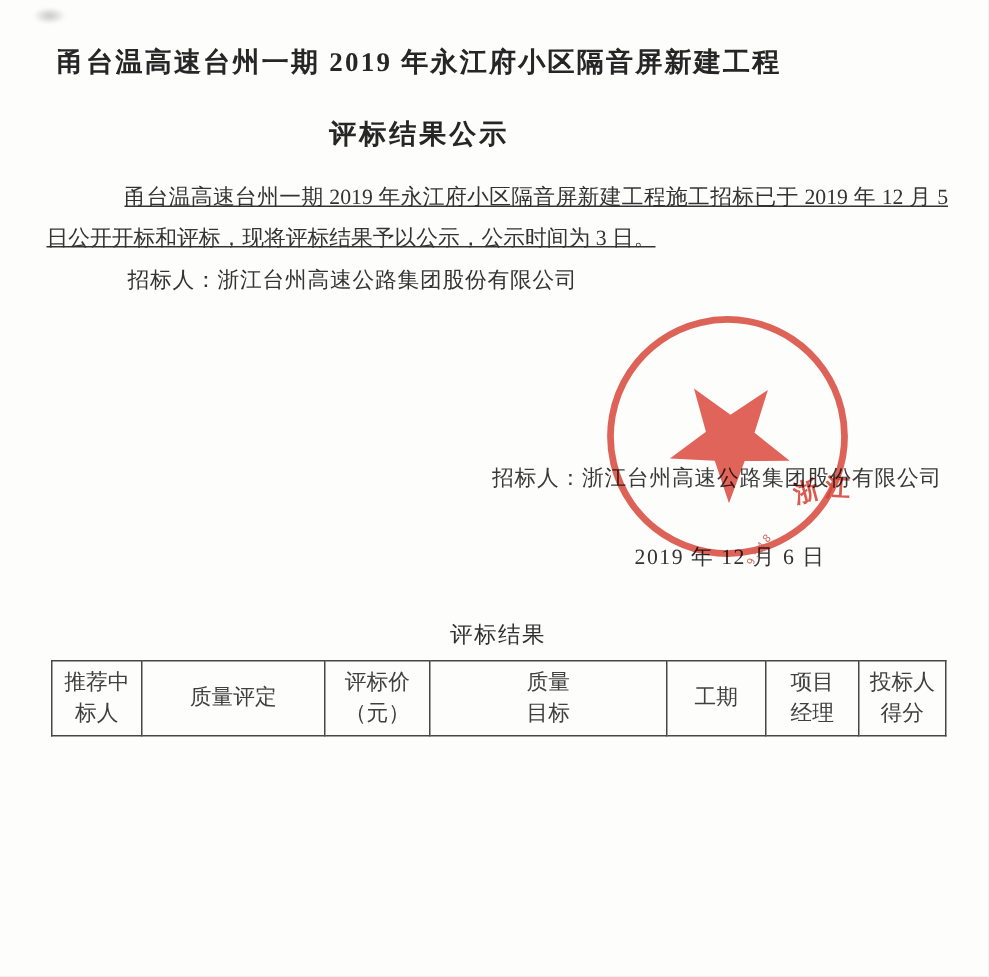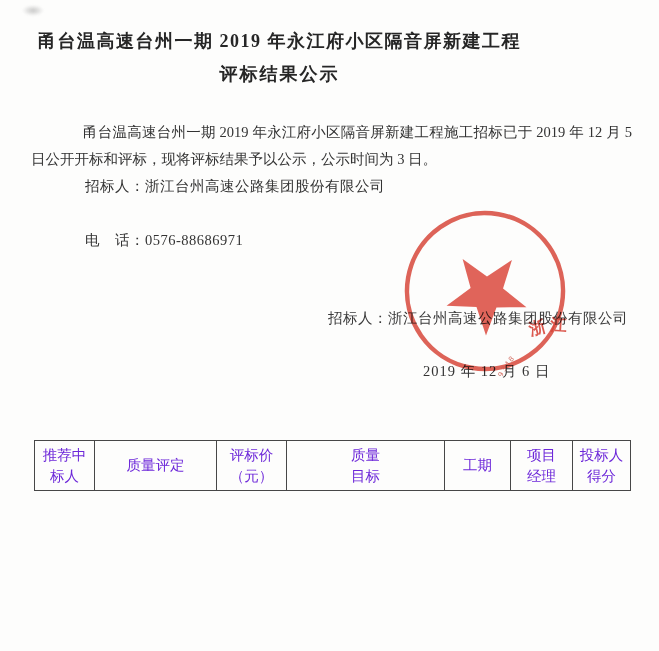--- a/index.html
+++ b/index.html
@@ -16,25 +16,25 @@
     position:absolute;left:22px;top:5px;width:22px;height:11px;
     background:radial-gradient(closest-side,#9a9a9a,rgba(150,150,150,0));
     filter:blur(1px);opacity:.55;border-radius:50%;
   }
   .title-line{
     position:absolute;left:0;width:559px;
     text-align:center;font-weight:bold;font-size:18px;
     letter-spacing:1.5px;color:#262626;
   }
   .title-1{top:29px;}
-  .title-2{top:62px;letter-spacing:2px;text-align:center;}
+  .title-2{top:77px;letter-spacing:2px;text-align:center;}
   .paragraph{
     position:absolute;left:31px;top:119px;width:601px;
     font-size:14.5px;line-height:27px;
-    text-indent:52px;text-align:justify;color:#333;
+    text-indent:52px;text-align:justify;color:#333;text-decoration:underline;
   }
   .info-line{
     position:absolute;left:85px;
     font-size:14.5px;color:#333;letter-spacing:.5px;
   }
   .info-1{top:177px;}
   .info-2{top:204px;}
   .info-3{top:231px;}
   .sig-line{
     position:absolute;left:328px;top:309px;
@@ -50,21 +50,21 @@
     mix-blend-mode:multiply;opacity:.93;
     pointer-events:none;
   }
   .table-caption{
     position:absolute;left:34px;top:414px;width:596px;
     text-align:center;font-size:15px;color:#303030;letter-spacing:1px;
   }
   table.results{
     position:absolute;left:34px;top:440px;
     width:596px;border-collapse:collapse;table-layout:fixed;
-    font-size:14.5px;color:#6d28d9;padding-left:24px;
+    font-size:14.5px;color:#404040;padding-left:24px;
   }
   table.results th,table.results td{
     border:1px solid #474747;
     text-align:center;vertical-align:middle;
     white-space:pre-line;line-height:21px;
     padding:2px 3px;font-weight:normal;
   }
   table.results{border:1.5px solid #3c3c3c;}
   tr.head-row{height:50px;}
   tr.data-row{height:110px;}
@@ -76,21 +76,20 @@
 <div class="page">
 
   <div class="smudge"></div>
 
   <div class="title-line title-1">甬台温高速台州一期 2019 年永江府小区隔音屏新建工程</div>
   <div class="title-line title-2">评标结果公示</div>
 
   <div class="paragraph">甬台温高速台州一期 2019 年永江府小区隔音屏新建工程施工招标已于 2019 年 12 月 5 日公开开标和评标，现将评标结果予以公示，公示时间为 3 日。</div>
 
   <div class="info-line info-1">招标人：浙江台州高速公路集团股份有限公司</div>
-  <div class="info-line info-3">电　话：0576-88686971</div>
 
   <div class="sig-line">招标人：浙江台州高速公路集团股份有限公司</div>
   <div class="date-line">2019 年 12 月 6 日</div>
 
   <svg class="seal" viewBox="0 0 170 170" xmlns="http://www.w3.org/2000/svg">
     <defs>
       <path id="sealTextCircle" d="M 85,147 A 62,62 0 1 1 84.9,147"></path>
       <path id="sealSerialCircle" d="M 85,156 A 71,71 0 1 1 84.9,156"></path>
     </defs>
     <g transform="rotate(-35 85 85)">
@@ -98,20 +97,21 @@
       <polygon transform="translate(85,88)" points="0,-42 10,-13.8 39.9,-13 16.2,5.3 24.7,34 0,17 -24.7,34 -16.2,5.3 -39.9,-13 -10,-13.8" fill="#d93527" fill-opacity="0.82"></polygon>
       <text font-size="16.5" letter-spacing="3.2" fill="#d6392c" fill-opacity="0.9" font-family="Liberation Serif, DejaVu Serif, serif" font-weight="bold">
         <textPath href="#sealTextCircle" startOffset="12">浙江台州高速公路集团股份有限公司</textPath>
       </text>
       <text font-size="7" letter-spacing="1.6" fill="#cc5246" fill-opacity="0.9" font-family="DejaVu Sans, sans-serif">
         <textPath href="#sealSerialCircle" startOffset="384">81009348</textPath>
       </text>
     </g>
   </svg>
 
+  <div class="table-caption">评标结果</div>
 
   <table class="results">
     <colgroup>
       <col style="width:60px">
         <col style="width:122px">
         <col style="width:70px">
       <col style="width:158px">
         <col style="width:66px">
         <col style="width:62px">
       <col style="width:58px">

